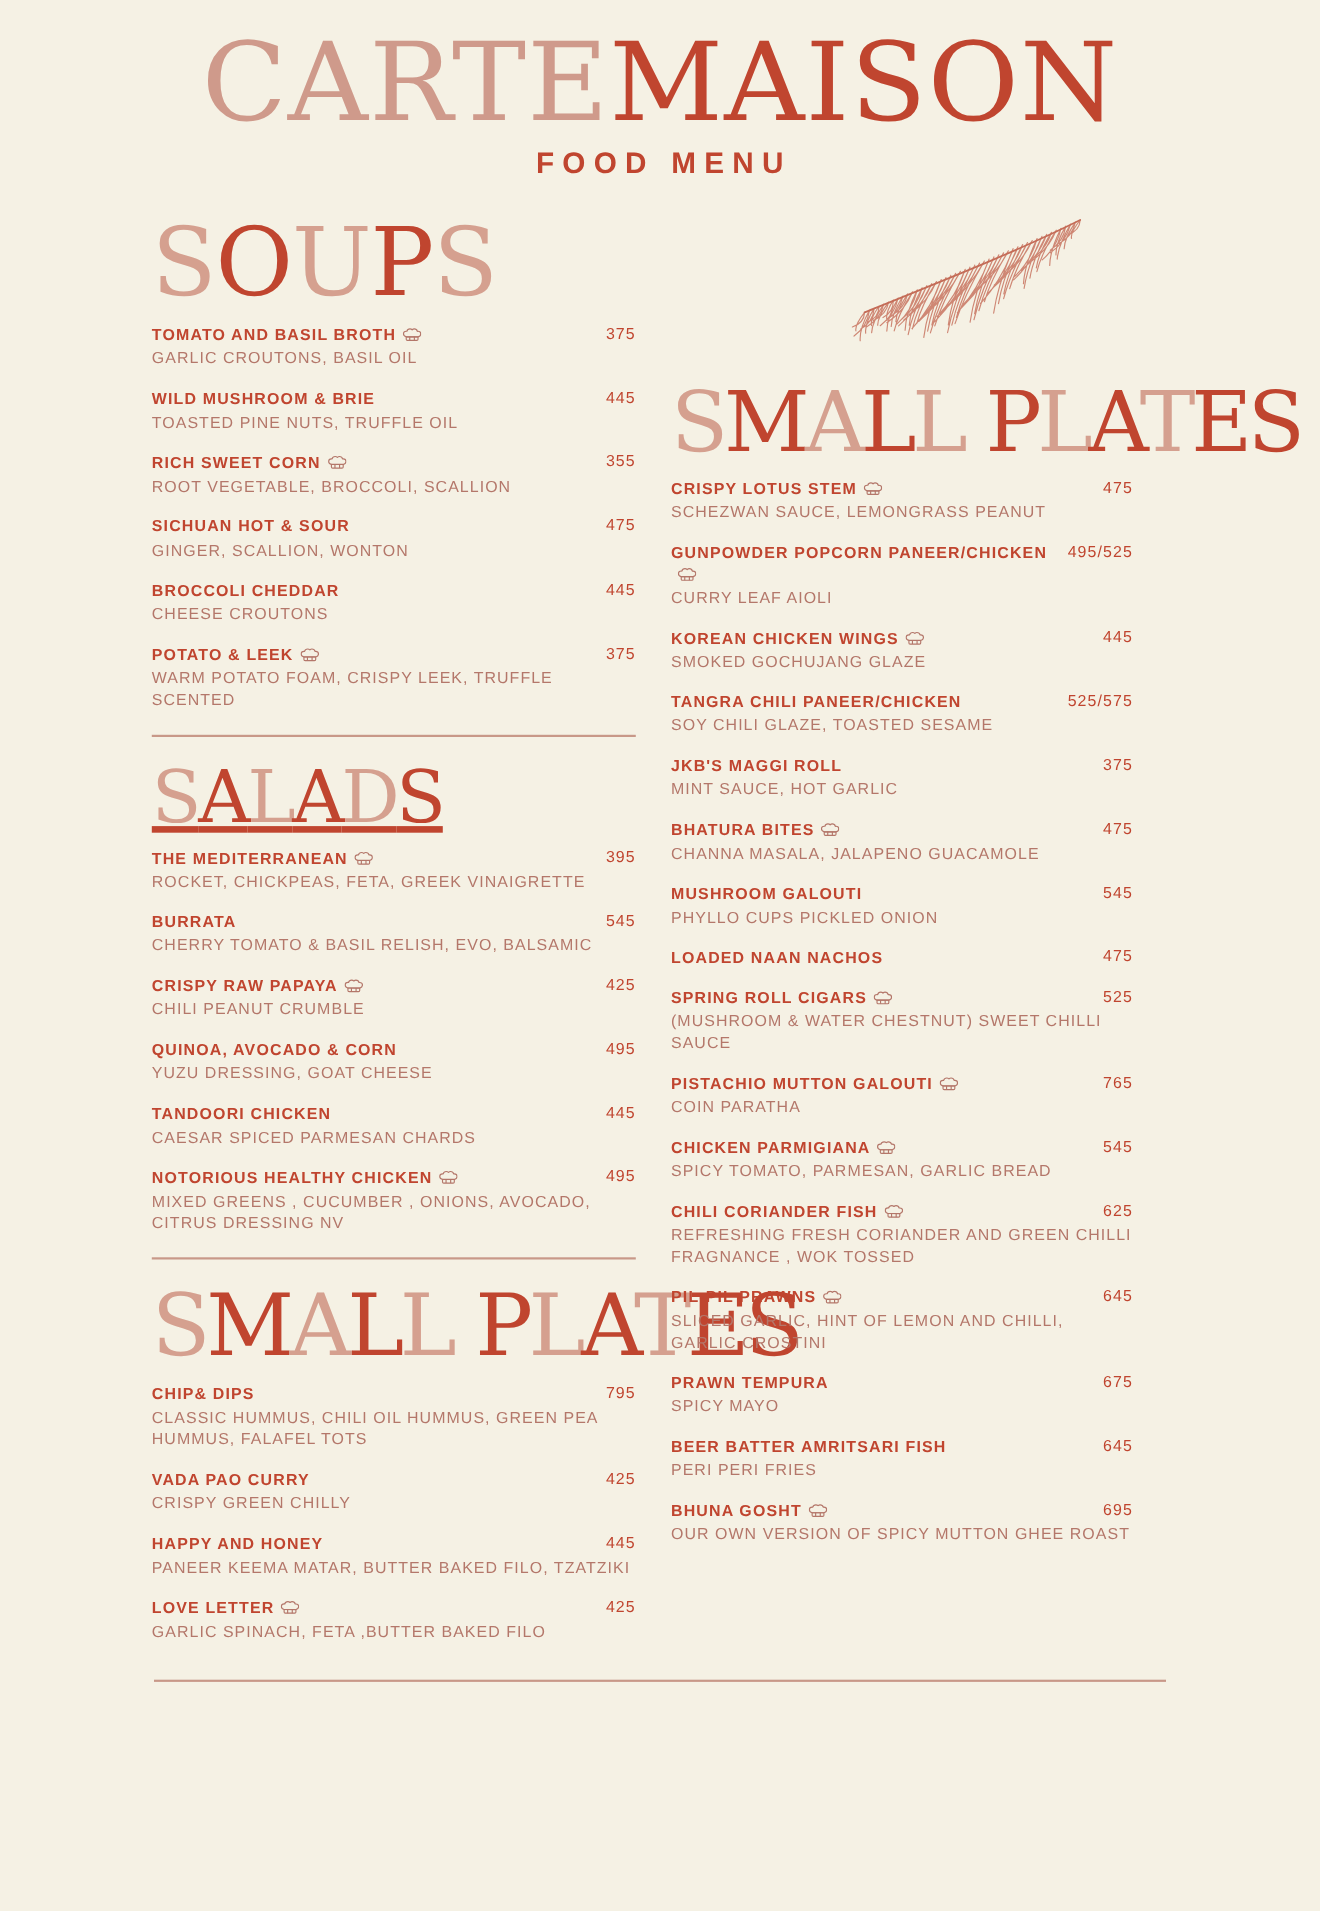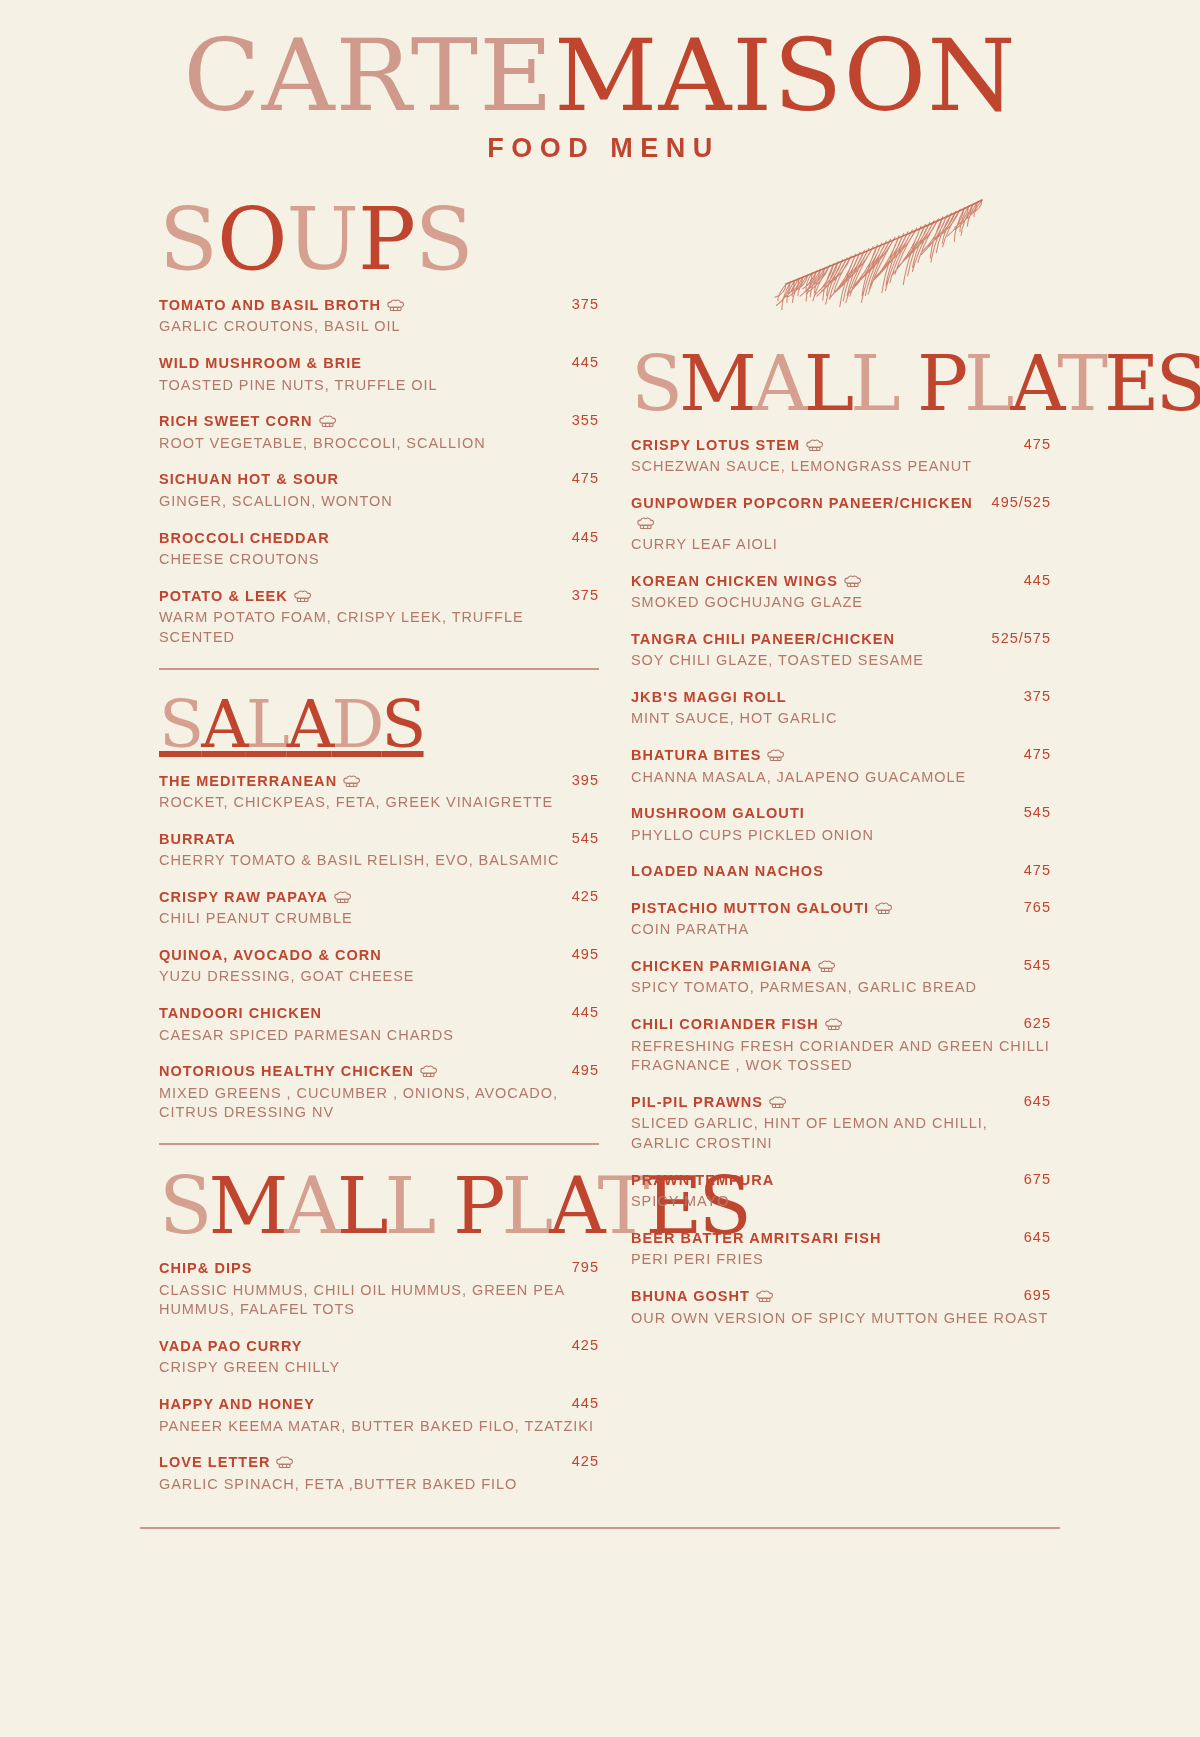--- a/index.html
+++ b/index.html
@@ -47,21 +47,20 @@
     padding-left:7px;
   }
 
   
   .columns{
     position:absolute;
     top:196px;
     left:0;
     width:1072px;
     display:flex;
-    justify-content:center;
   }
   .col-left{ width:440px; margin-left:138px; }
   .col-right{ width:420px; margin-left:32px; }
 
   
   .section-head{
     font-family:"DejaVu Serif", serif;
     color:var(--red);
     font-weight:400;
     line-height:1;
@@ -426,20 +425,33 @@
             <div class="item-desc">PHYLLO CUPS PICKLED ONION</div>
           </div>
           <div class="item">
             <div class="item-top">
               <span class="item-name">LOADED NAAN NACHOS</span>
               <span class="item-price">475</span>
             </div>
           </div>
           <div class="item">
             <div class="item-top">
+              <span class="item-name">SPRING ROLL CIGARS<span class="hat"><svg width="17" height="14" viewBox="0 0 17 14">
+                    <g fill="none" stroke="#b4776a" stroke-width="1.05" stroke-linejoin="round">
+                      <path d="M3.3 8.2C1.7 7.9 0.8 6.8 0.8 5.5c0-1.4 1.1-2.4 2.5-2.4 0.2 0 .4 0 .6.06C4.2 1.9 5.3 1 6.7 1c.8 0 1.5.3 2 .8C9.2 1.3 9.9 1 10.6 1c1.4 0 2.5.9 2.8 2.2.2-.05.4-.06.6-.06 1.4 0 2.5 1 2.5 2.4 0 1.3-.9 2.4-2.5 2.7z"></path>
+                      <path d="M3.3 8.2h10.7v2.3c0 .6-.5 1-1.1 1H4.4c-.6 0-1.1-.4-1.1-1z"></path>
+                      <path d="M6.5 8.2v3.3M10.7 8.2v3.3"></path>
+                    </g>
+                  </svg></span></span>
+              <span class="item-price">525</span>
+            </div>
+            <div class="item-desc">(MUSHROOM &amp; WATER CHESTNUT) SWEET CHILLI SAUCE</div>
+          </div>
+          <div class="item">
+            <div class="item-top">
               <span class="item-name">PISTACHIO MUTTON GALOUTI<span class="hat"><svg width="17" height="14" viewBox="0 0 17 14">
                     <g fill="none" stroke="#b4776a" stroke-width="1.05" stroke-linejoin="round">
                       <path d="M3.3 8.2C1.7 7.9 0.8 6.8 0.8 5.5c0-1.4 1.1-2.4 2.5-2.4 0.2 0 .4 0 .6.06C4.2 1.9 5.3 1 6.7 1c.8 0 1.5.3 2 .8C9.2 1.3 9.9 1 10.6 1c1.4 0 2.5.9 2.8 2.2.2-.05.4-.06.6-.06 1.4 0 2.5 1 2.5 2.4 0 1.3-.9 2.4-2.5 2.7z"></path>
                       <path d="M3.3 8.2h10.7v2.3c0 .6-.5 1-1.1 1H4.4c-.6 0-1.1-.4-1.1-1z"></path>
                       <path d="M6.5 8.2v3.3M10.7 8.2v3.3"></path>
                     </g>
                   </svg></span></span>
               <span class="item-price">765</span>
             </div>
             <div class="item-desc">COIN PARATHA</div>

